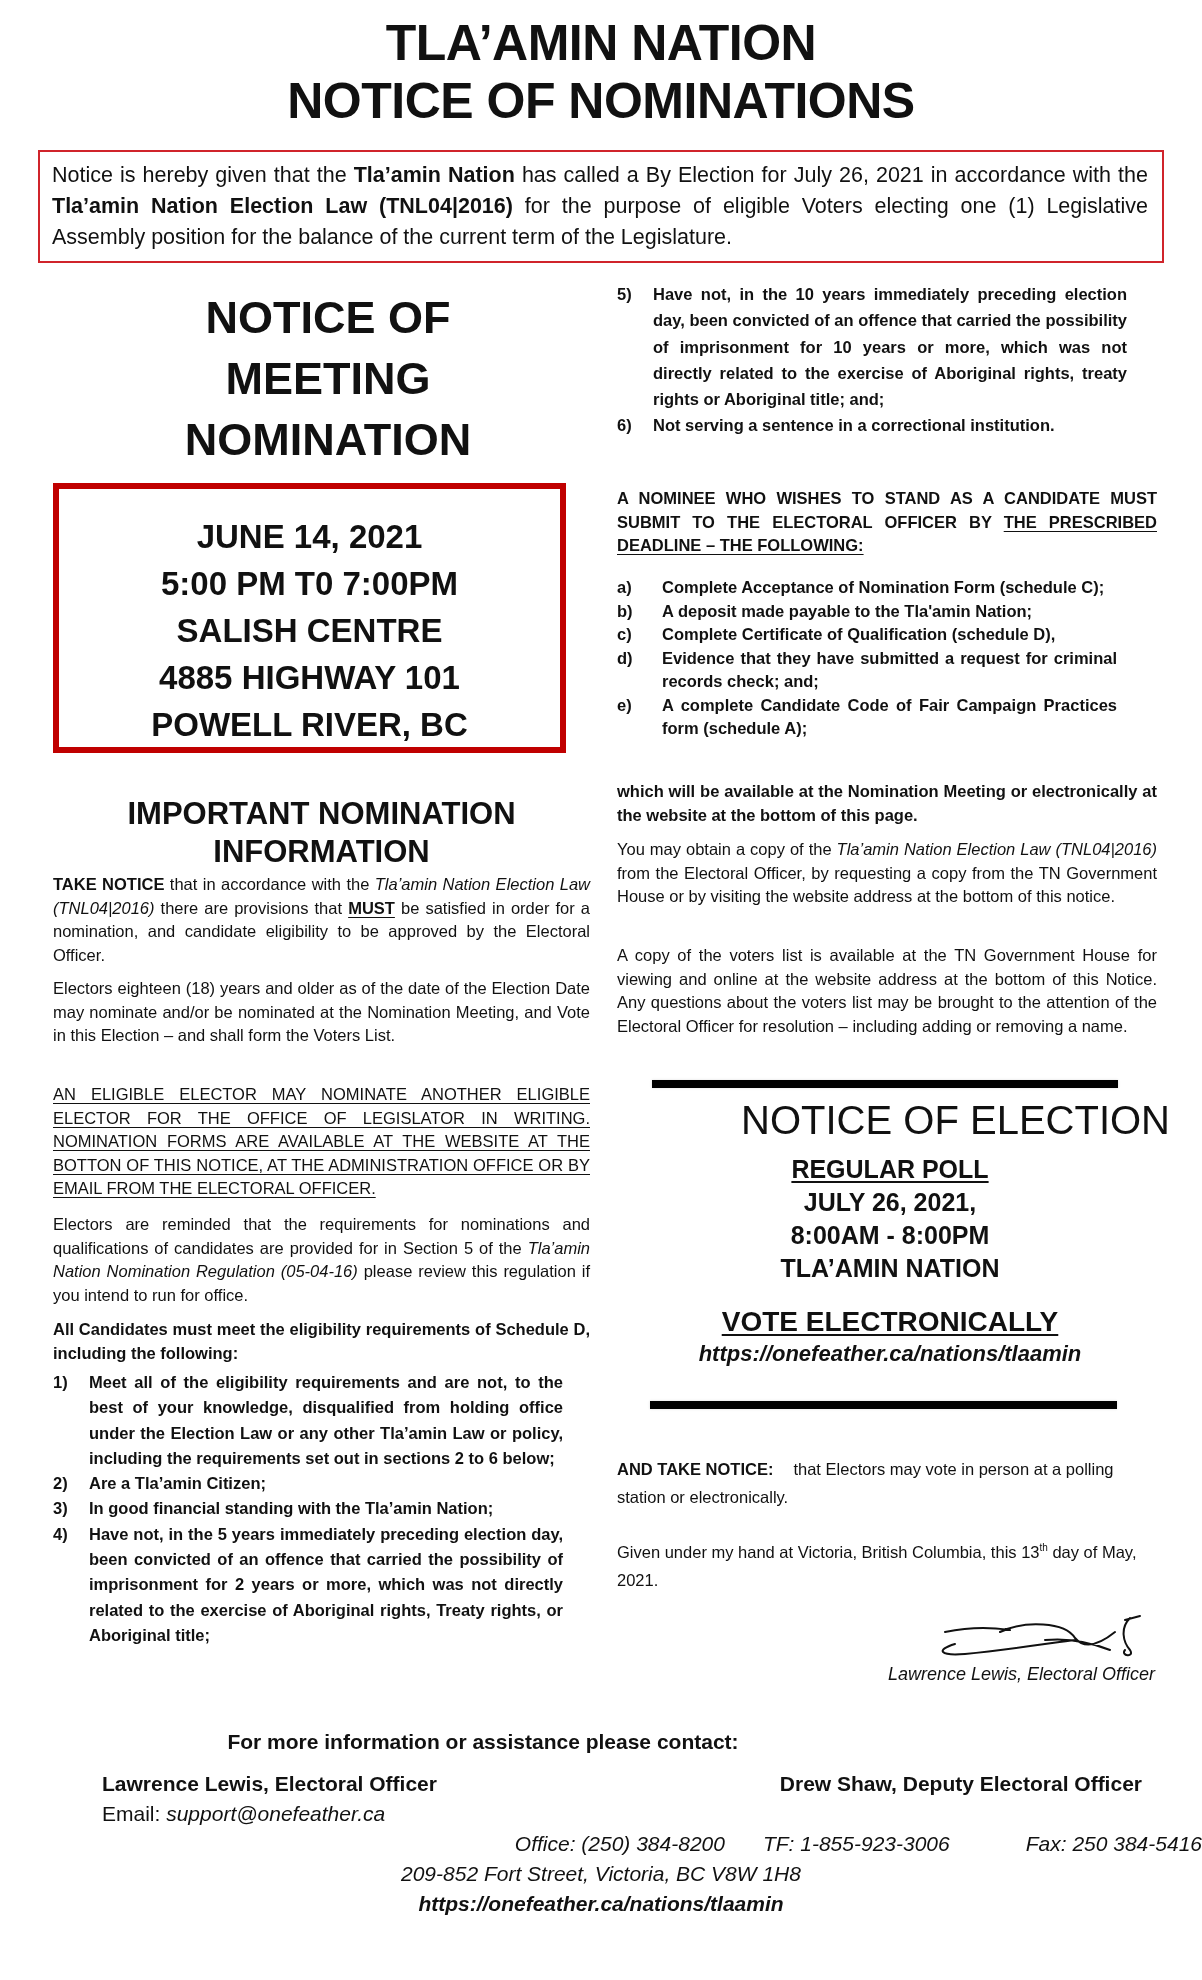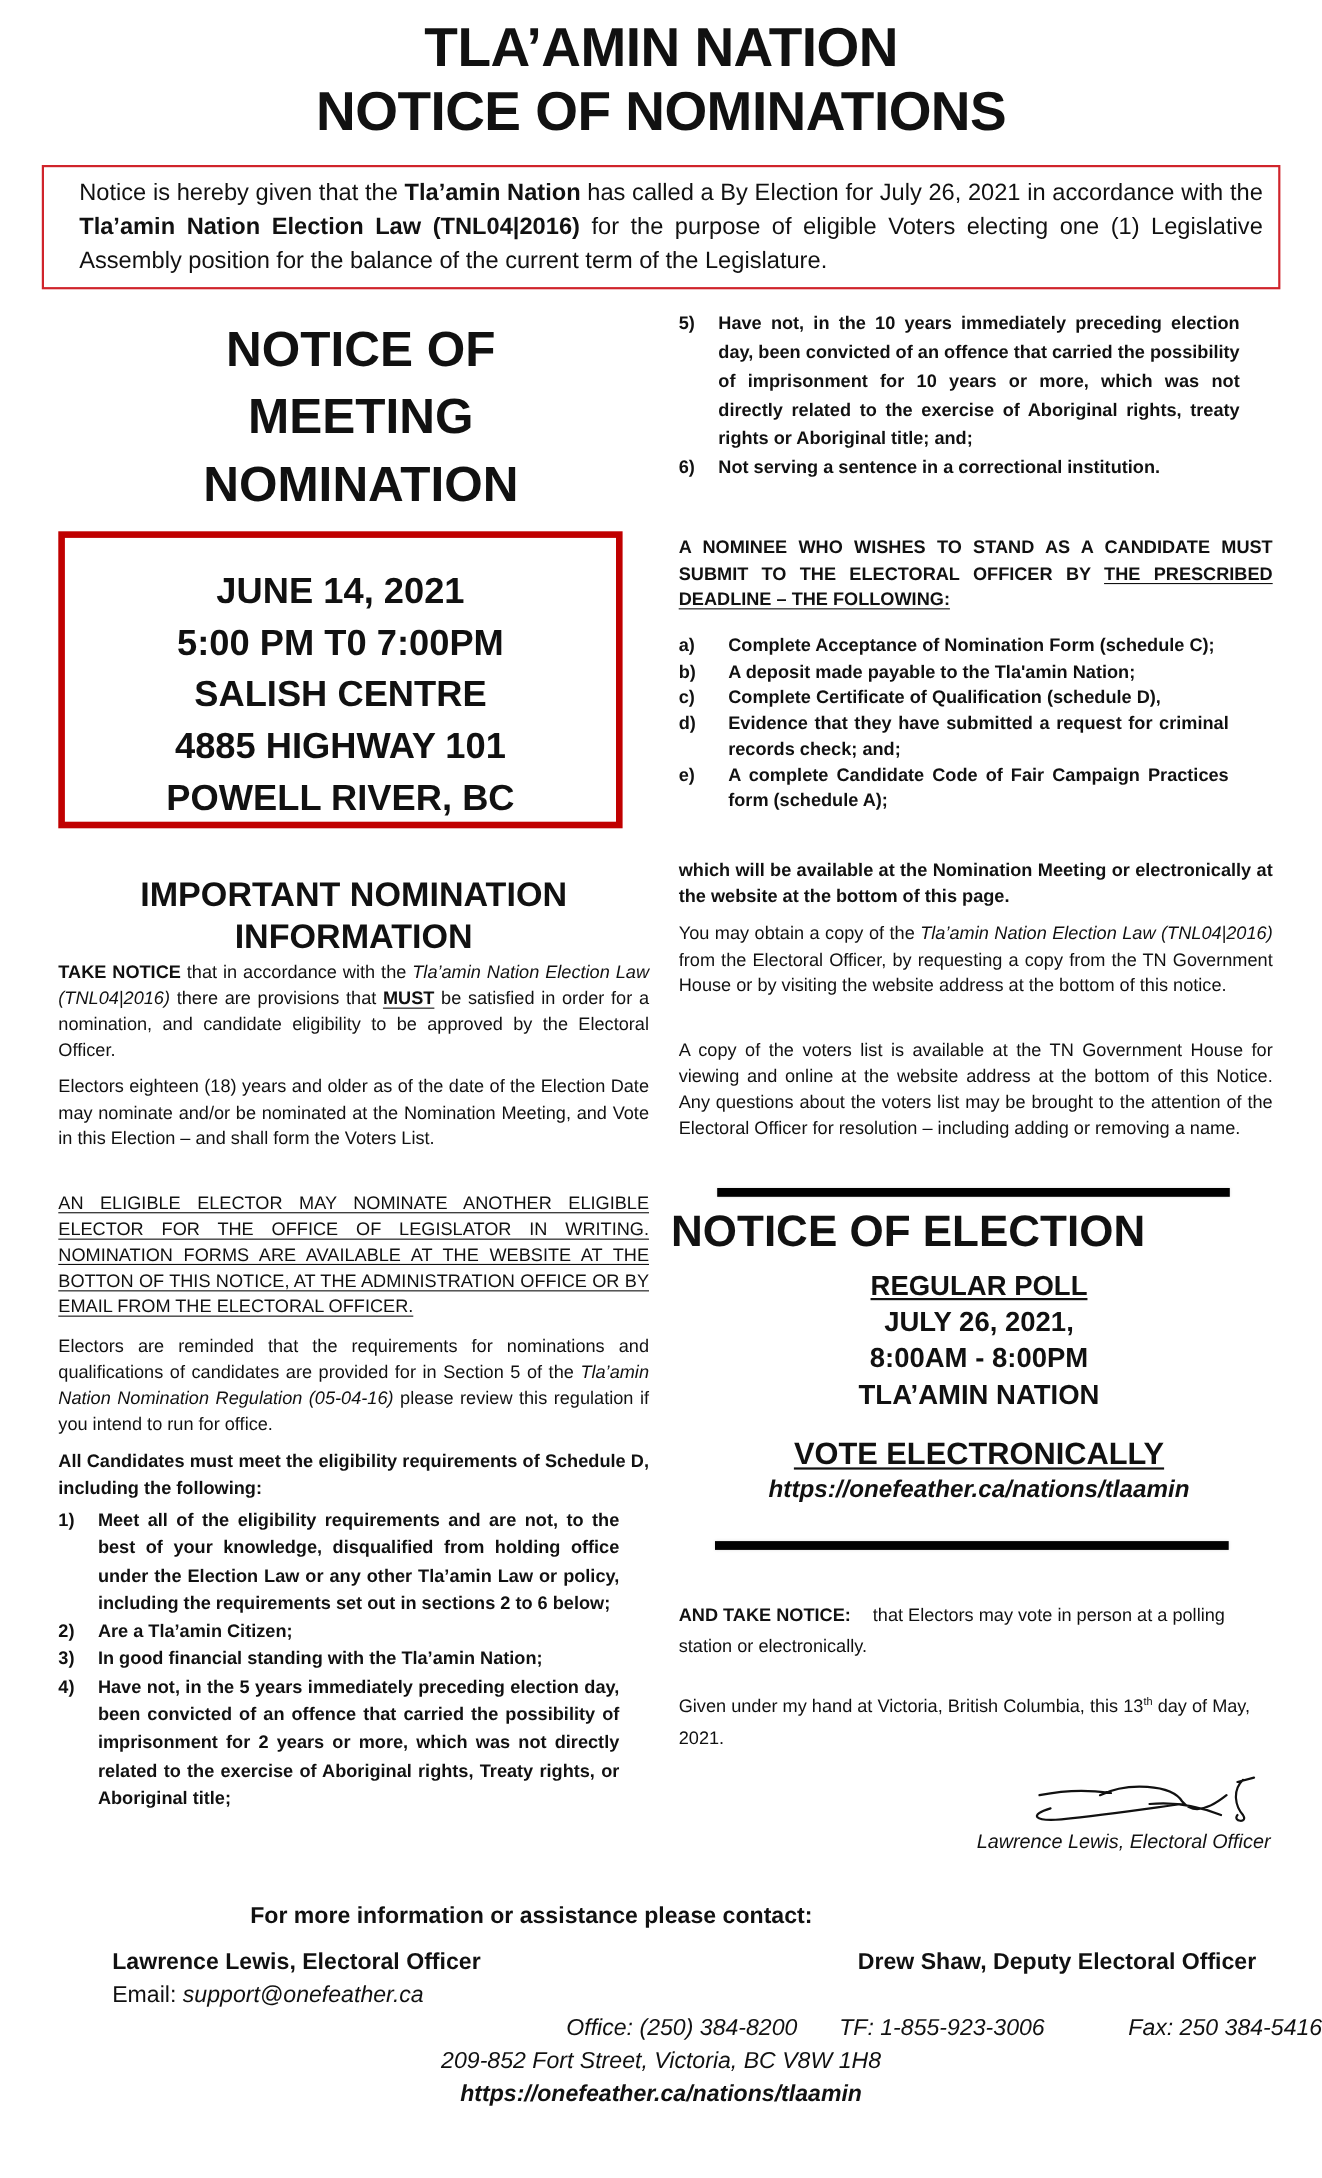--- a/index.html
+++ b/index.html
@@ -14,21 +14,21 @@
   .just { text-align: justify; }
 
   
   #main-title {
     left: 0; width: 1202px; top: 14px;
     font-size: 50px; font-weight: bold; line-height: 58px; letter-spacing: -0.5px;
     font-family: "Liberation Sans Narrow", "Liberation Sans", sans-serif;
   }
   #intro-box {
     left: 38px; top: 150px; width: 1126px; height: 113px; box-sizing: border-box;
-    border: 2px solid #d0242b; padding: 8px 14px 0 32px;
+    border: 2px solid #d0242b; padding: 8px 14px 0 12px;
     font-size: 21.5px; line-height: 31px; text-align: justify;
   }
   #meeting-title { top: 287px; left: 0; width: 656px; font-size: 45px; line-height: 61px; font-weight: bold; }
   #meeting-box {
     left: 53px; top: 483px; width: 513px; height: 270px; box-sizing: border-box;
     border: 6px solid #c00000; padding-top: 24px;
     font-size: 33px; font-weight: bold; line-height: 47px; text-align: center;
   }
   #important-title { top: 795px; left: 53px; width: 537px; font-size: 31px; line-height: 38px; font-weight: bold; text-align: center; }
   .para { font-size: 16.5px; line-height: 23.5px; }
@@ -40,21 +40,21 @@
   .num-item .t { flex: 1; font-weight: bold; text-align: justify; }
 
   
   .rc { left: 617px; width: 539px; }
   .let-item { display: flex; }
   .let-item .n { width: 45px; flex: 0 0 45px; font-weight: bold; }
   .let-item .t { flex: 1; font-weight: bold; text-align: justify; }
 
   .rule { background: #000; height: 8px; box-shadow: 0 0 3px #ddd; }
 
-  #election-title { top: 1094px; left: 610px; width: 560px; font-size: 40px; line-height: 52px; font-weight: bold; text-align: left; }
+  #election-title { top: 1094px; left: 610px; width: 560px; font-size: 40px; line-height: 52px; font-weight: normal; text-align: right; }
   #election-details { top: 1153px; left: 610px; width: 560px; font-size: 25px; line-height: 33px; font-weight: bold; text-align: center; }
   #vote-block { top: 1305px; left: 610px; width: 560px; text-align: center; font-weight: bold; }
   #vote-heading { font-size: 28px; line-height: 34px; }
   #vote-url { font-size: 22px; line-height: 30px; font-style: italic; }
 
   #signature { left: 925px; top: 1610px; width: 230px; height: 60px; }
   #signer { top: 1664px; left: 700px; width: 455px; text-align: right; font-style: italic; font-size: 18px; }
 
   
   #contact-heading { top: 1730px; left: 0; width: 966px; text-align: center; font-weight: bold; font-size: 21px; }

